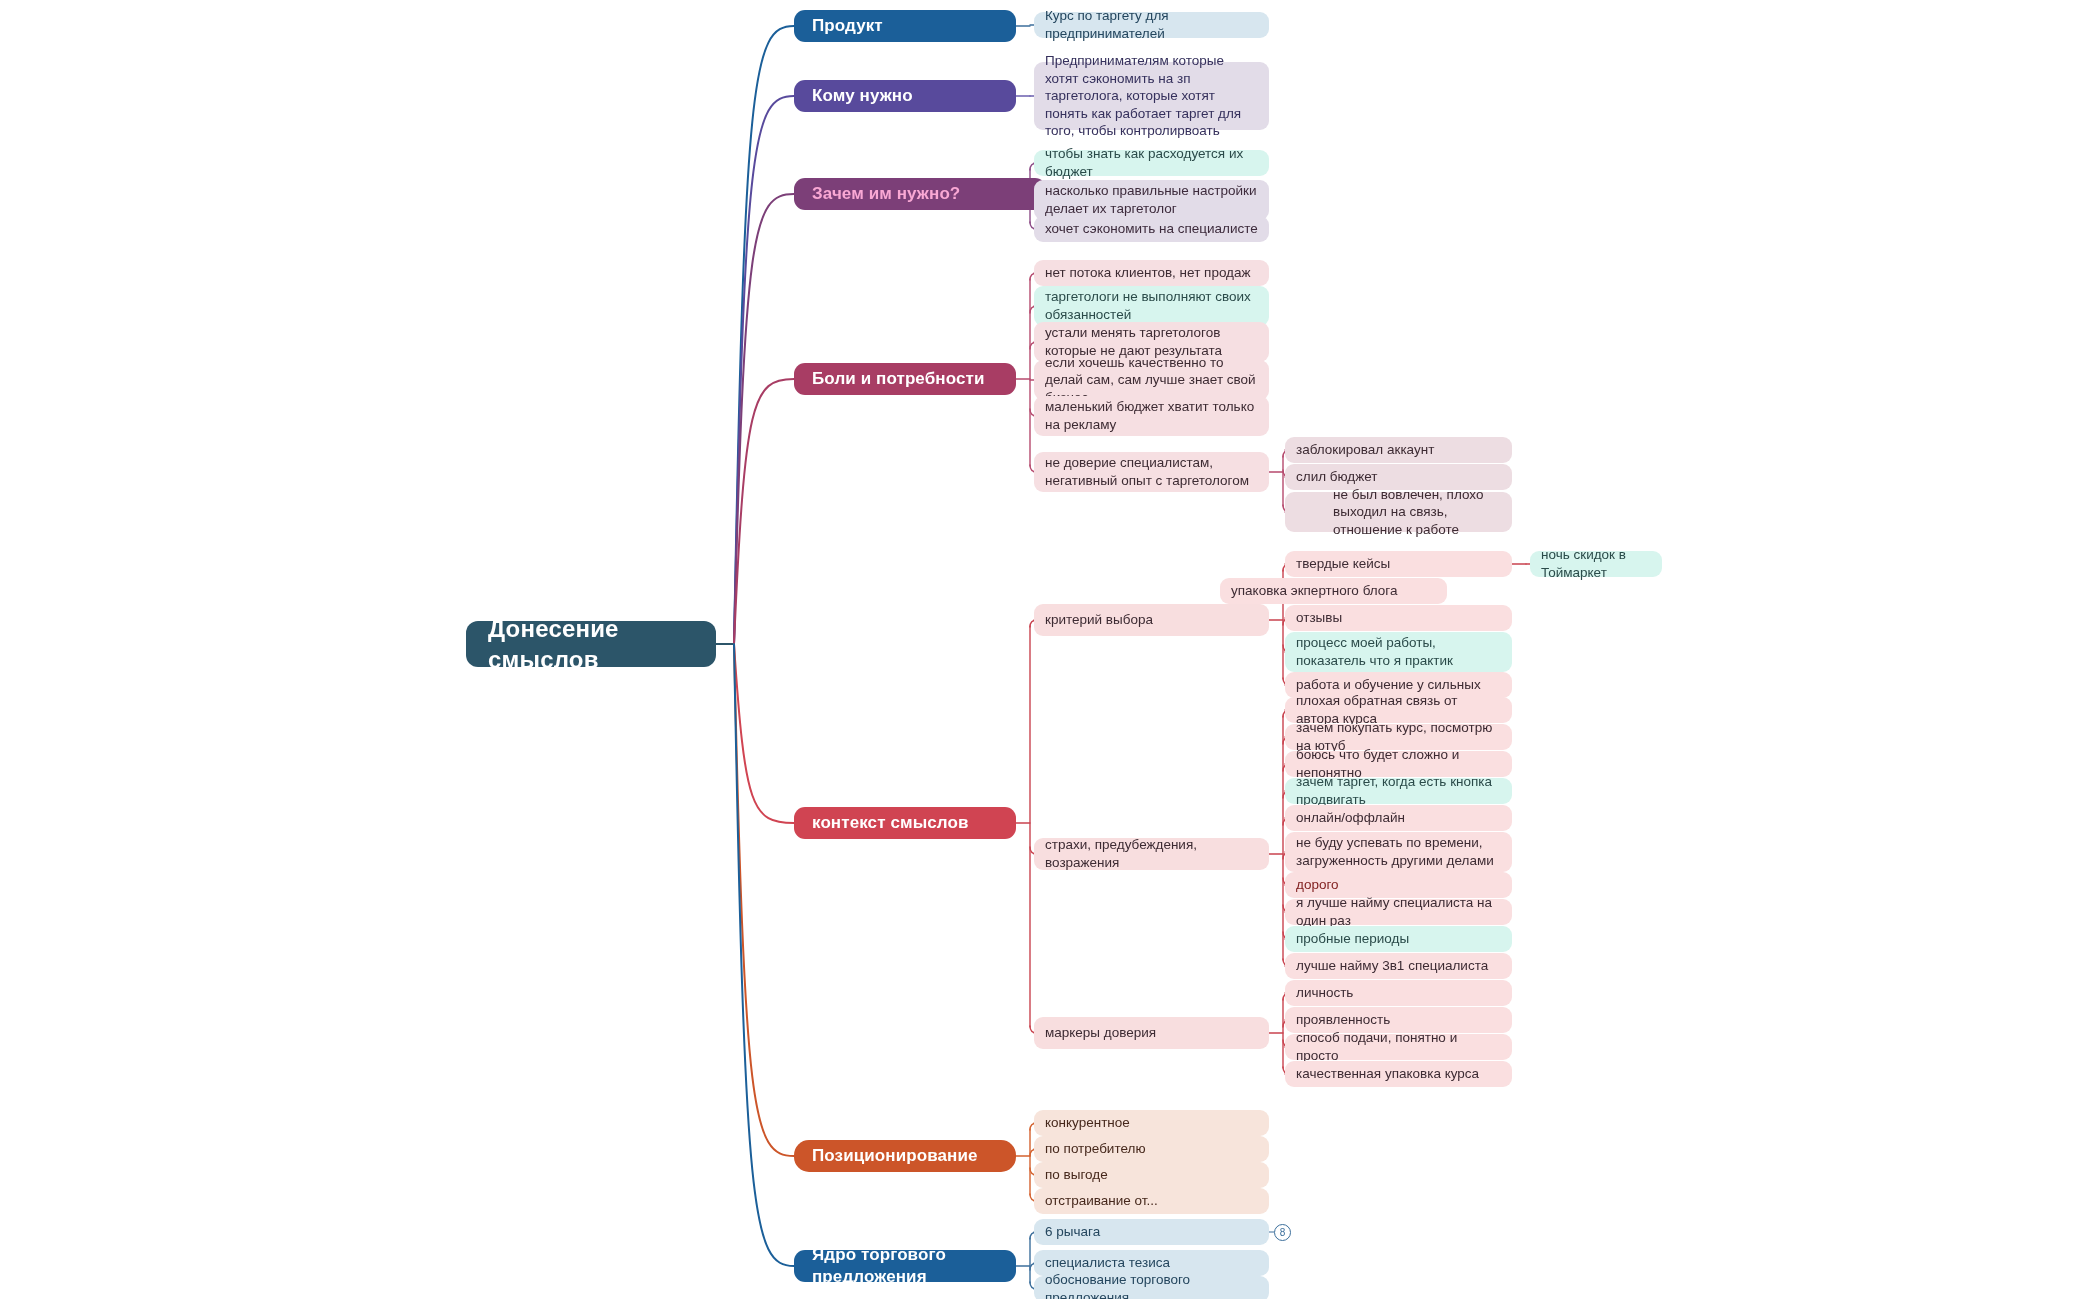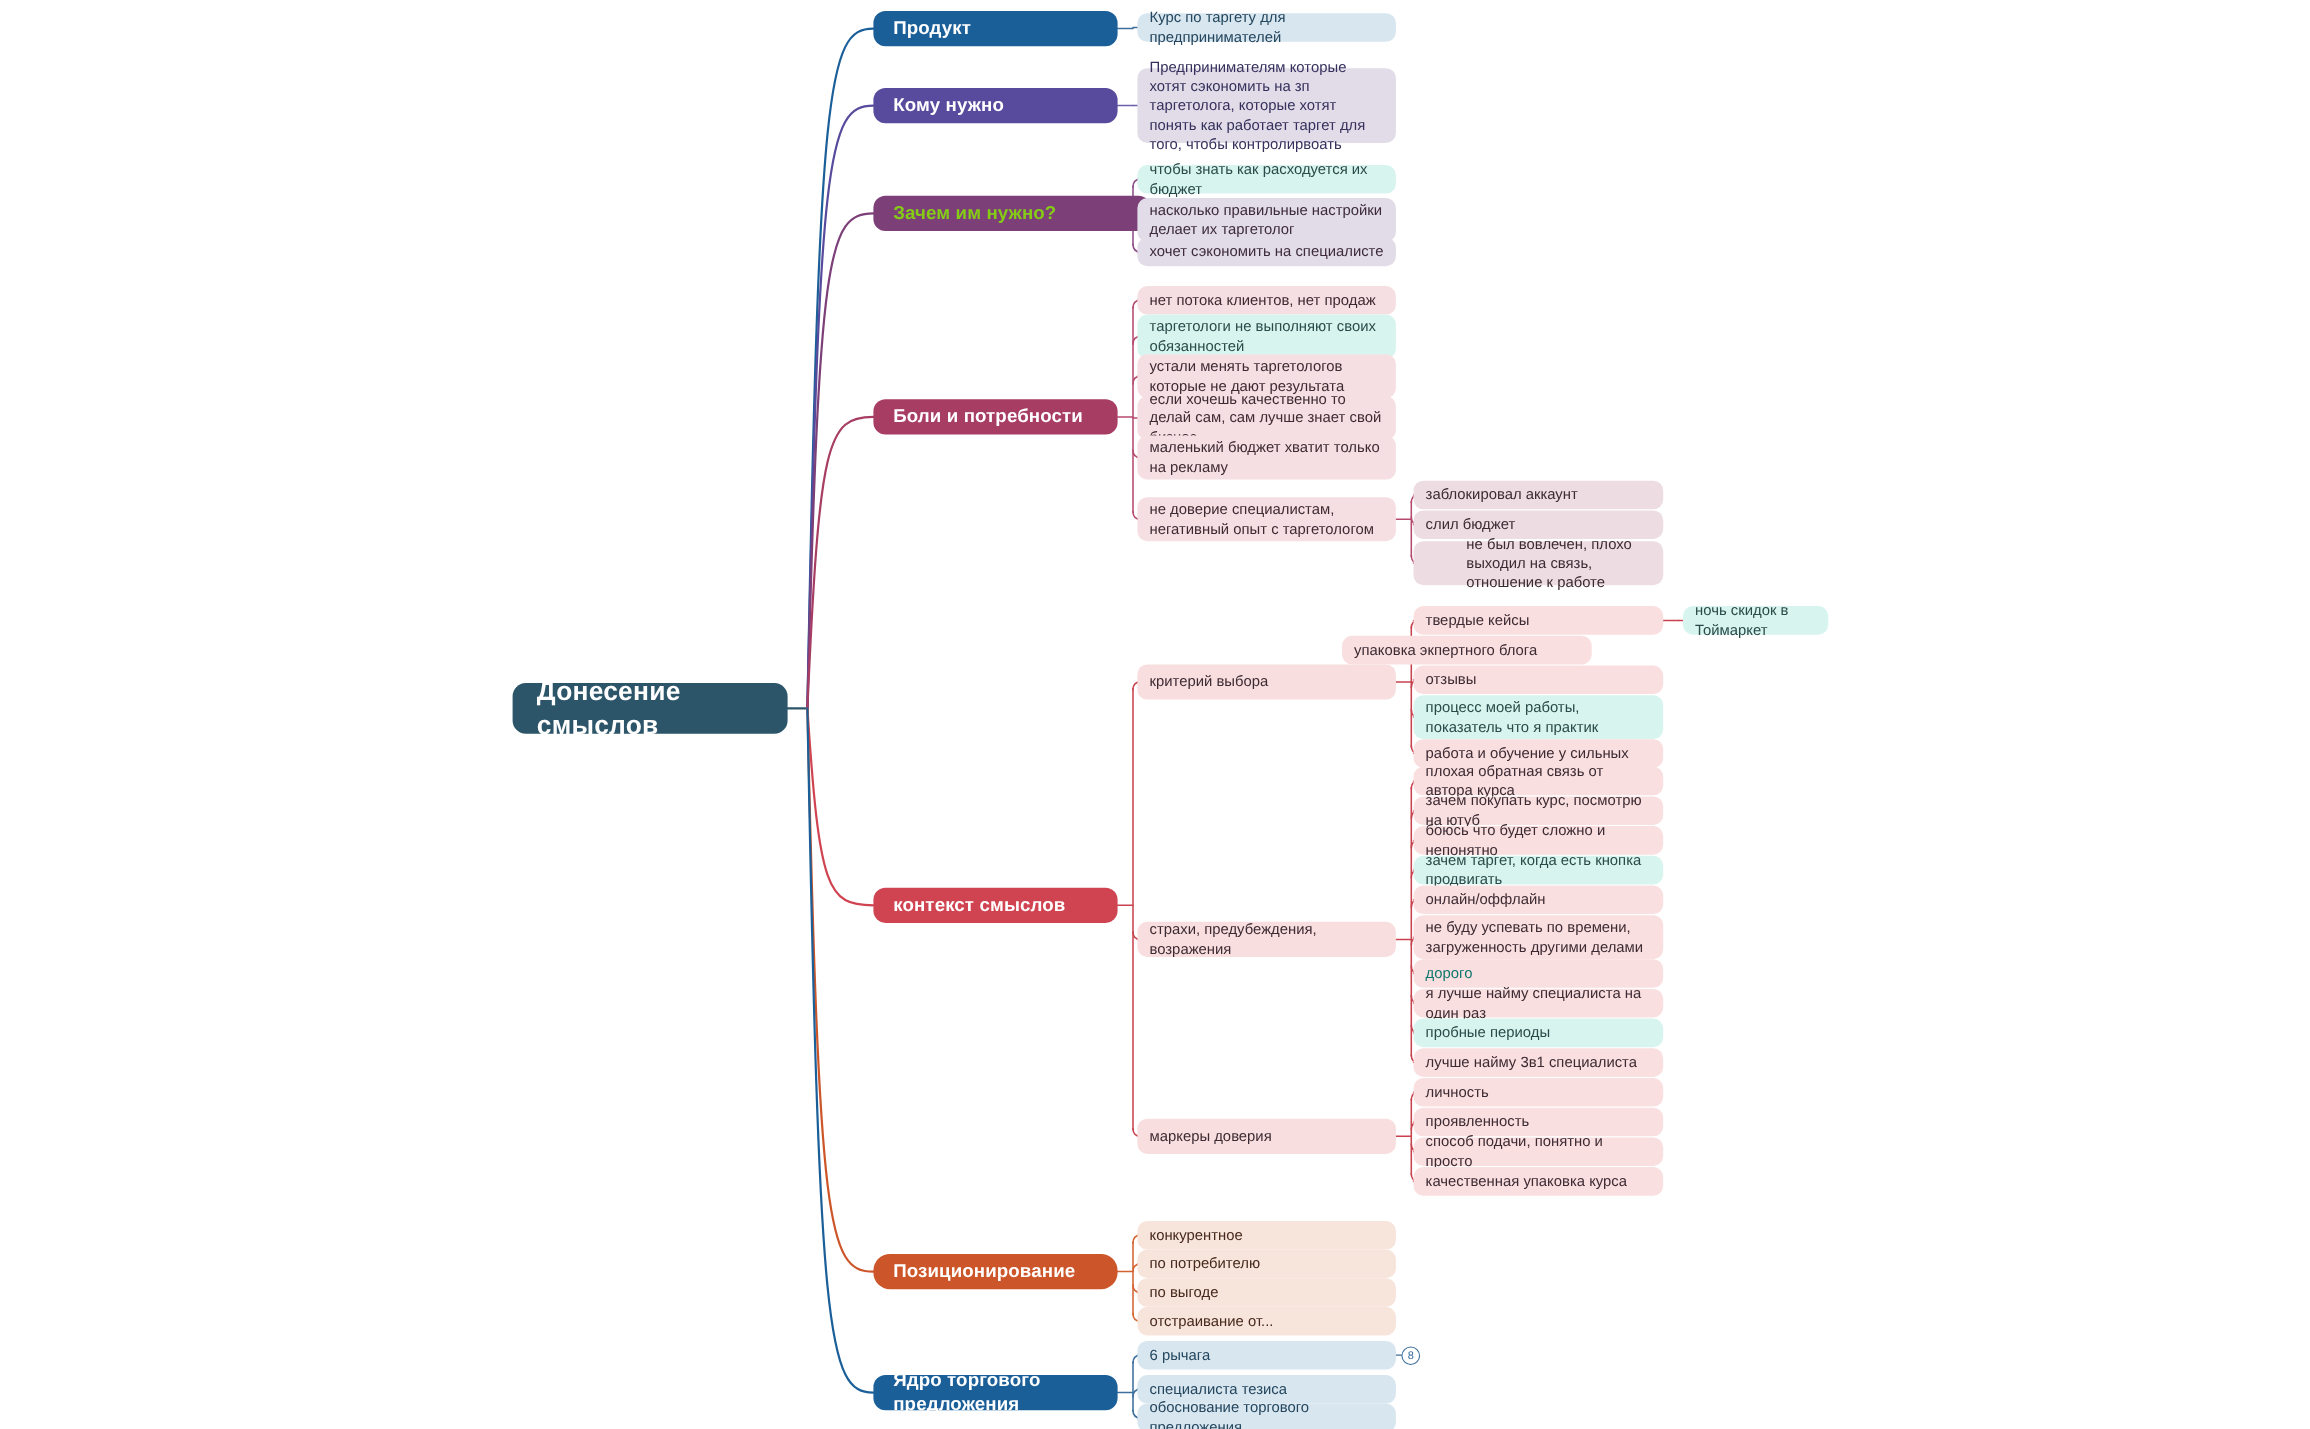--- a/index.html
+++ b/index.html
@@ -149,21 +149,21 @@
       <path d="M 1030 1239 Q 1030 1232 1037 1232 L 1034 1232" stroke="#3c6f9c" stroke-width="1.4" fill="none" stroke-linecap="round"></path>
       <path d="M 1030 1270 Q 1030 1263 1037 1263 L 1034 1263" stroke="#3c6f9c" stroke-width="1.4" fill="none" stroke-linecap="round"></path>
       <path d="M 1030 1282 Q 1030 1289 1037 1289 L 1034 1289" stroke="#3c6f9c" stroke-width="1.4" fill="none" stroke-linecap="round"></path>
       <path d="M 1269 1232 L 1274 1232" stroke="#3c6f9c" stroke-width="1.2" fill="none" stroke-linecap="round"></path>
     </svg>
 <div class="node root" style="left: 466px; top: 621px; width: 250px; height: 46px; background: rgb(44, 85, 105); color: rgb(255, 255, 255);"><span>Донесение смыслов</span></div>
     <div class="node topic" style="left: 794px; top: 10px; width: 222px; min-height: 32px; background: rgb(27, 95, 153); color: rgb(255, 255, 255); height: 32px;"><span class="leaf-text">Продукт</span></div>
     <div class="node leaf" style="left: 1034px; top: 12px; width: 235px; min-height: 26px; background: rgb(215, 230, 239); color: rgb(36, 70, 94); height: 26px;"><span class="leaf-text">Курс по таргету для предпринимателей</span></div>
     <div class="node topic" style="left: 794px; top: 80px; width: 222px; min-height: 32px; background: rgb(88, 74, 156); color: rgb(255, 255, 255); height: 32px;"><span class="leaf-text">Кому нужно</span></div>
     <div class="node leaf" style="left: 1034px; top: 62px; width: 235px; min-height: 68px; background: rgb(226, 220, 232); color: rgb(53, 48, 92); height: 68px;"><span class="leaf-text">Предпринимателям которые хотят сэкономить на зп таргетолога, которые хотят понять как работает таргет для того, чтобы контролирвоать</span></div>
-    <div class="node topic" style="left: 794px; top: 178px; width: 252px; min-height: 32px; background: rgb(124, 63, 120); color: #84cc16; height: 32px;"><span class="leaf-text">Зачем им нужно?</span></div>
+    <div class="node topic" style="left: 794px; top: 178px; width: 252px; min-height: 32px; background: rgb(124, 63, 120); color: #f9a8d4; height: 32px;"><span class="leaf-text">Зачем им нужно?</span></div>
     <div class="node leaf" style="left: 1034px; top: 150px; width: 235px; min-height: 26px; background: rgb(215, 245, 238); color: rgb(43, 75, 74); height: 26px;"><span class="leaf-text">чтобы знать как расходуется их бюджет</span></div>
     <div class="node leaf" style="left: 1034px; top: 180px; width: 235px; min-height: 40px; background: rgb(226, 220, 232); color: rgb(61, 43, 60); height: 40px;"><span class="leaf-text">насколько правильные настройки делает их таргетолог</span></div>
     <div class="node leaf" style="left: 1034px; top: 216px; width: 235px; min-height: 26px; background: rgb(226, 220, 232); color: rgb(61, 43, 60); height: 26px;"><span class="leaf-text">хочет сэкономить на специалисте</span></div>
     <div class="node topic" style="left: 794px; top: 363px; width: 222px; min-height: 32px; background: rgb(168, 61, 100); color: rgb(255, 255, 255); height: 32px;"><span class="leaf-text">Боли и потребности</span></div>
     <div class="node leaf" style="left: 1034px; top: 260px; width: 235px; min-height: 26px; background: rgb(246, 223, 226); color: rgb(61, 43, 51); height: 26px;"><span class="leaf-text">нет потока клиентов, нет продаж</span></div>
     <div class="node leaf" style="left: 1034px; top: 286px; width: 235px; min-height: 40px; background: rgb(215, 245, 238); color: rgb(43, 75, 74); height: 40px;"><span class="leaf-text">таргетологи не выполняют своих обязанностей</span></div>
     <div class="node leaf" style="left: 1034px; top: 322px; width: 235px; min-height: 40px; background: rgb(246, 223, 226); color: rgb(61, 43, 51); height: 40px;"><span class="leaf-text">устали менять таргетологов которые не дают результата</span></div>
     <div class="node leaf" style="left: 1034px; top: 360px; width: 235px; min-height: 40px; background: rgb(246, 223, 226); color: rgb(61, 43, 51); height: 40px;"><span class="leaf-text">если хочешь качественно то делай сам, сам лучше знает свой бизнес</span></div>
     <div class="node leaf" style="left: 1034px; top: 396px; width: 235px; min-height: 40px; background: rgb(246, 223, 226); color: rgb(61, 43, 51); height: 40px;"><span class="leaf-text">маленький бюджет хватит только на рекламу</span></div>
     <div class="node leaf" style="left: 1034px; top: 452px; width: 235px; min-height: 40px; background: rgb(246, 223, 226); color: rgb(61, 43, 51); height: 40px;"><span class="leaf-text">не доверие специалистам, негативный опыт с таргетологом</span></div>
@@ -178,21 +178,21 @@
     <div class="node leaf" style="left: 1285px; top: 605px; width: 227px; min-height: 26px; background: rgb(250, 223, 224); color: rgb(61, 43, 51); height: 26px;"><span class="leaf-text">отзывы</span></div>
     <div class="node leaf" style="left: 1285px; top: 632px; width: 227px; min-height: 40px; background: rgb(215, 245, 238); color: rgb(43, 75, 74); height: 40px;"><span class="leaf-text">процесс моей работы, показатель что я практик</span></div>
     <div class="node leaf" style="left: 1285px; top: 672px; width: 227px; min-height: 26px; background: rgb(250, 223, 224); color: rgb(61, 43, 51); height: 26px;"><span class="leaf-text">работа и обучение у сильных</span></div>
     <div class="node leaf" style="left: 1034px; top: 838px; width: 235px; min-height: 32px; background: rgb(248, 222, 223); color: rgb(61, 43, 51); height: 32px;"><span class="leaf-text">страхи, предубеждения, возражения</span></div>
     <div class="node leaf" style="left: 1285px; top: 697px; width: 227px; min-height: 26px; background: rgb(250, 223, 224); color: rgb(61, 43, 51); height: 26px;"><span class="leaf-text">плохая обратная связь от автора курса</span></div>
     <div class="node leaf" style="left: 1285px; top: 724px; width: 227px; min-height: 26px; background: rgb(250, 223, 224); color: rgb(61, 43, 51); height: 26px;"><span class="leaf-text">зачем покупать курс, посмотрю на ютуб</span></div>
     <div class="node leaf" style="left: 1285px; top: 751px; width: 227px; min-height: 26px; background: rgb(250, 223, 224); color: rgb(61, 43, 51); height: 26px;"><span class="leaf-text">боюсь что будет сложно и непонятно</span></div>
     <div class="node leaf" style="left: 1285px; top: 778px; width: 227px; min-height: 26px; background: rgb(215, 245, 238); color: rgb(43, 75, 74); height: 26px;"><span class="leaf-text">зачем таргет, когда есть кнопка продвигать</span></div>
     <div class="node leaf" style="left: 1285px; top: 805px; width: 227px; min-height: 26px; background: rgb(250, 223, 224); color: rgb(61, 43, 51); height: 26px;"><span class="leaf-text">онлайн/оффлайн</span></div>
     <div class="node leaf" style="left: 1285px; top: 832px; width: 227px; min-height: 40px; background: rgb(250, 223, 224); color: rgb(61, 43, 51); height: 40px;"><span class="leaf-text">не буду успевать по времени, загруженность другими делами</span></div>
-    <div class="node leaf" style="left: 1285px; top: 872px; width: 227px; min-height: 26px; background: rgb(250, 223, 224); color: #0f766e; height: 26px;"><span class="leaf-text">дорого</span></div>
+    <div class="node leaf" style="left: 1285px; top: 872px; width: 227px; min-height: 26px; background: rgb(250, 223, 224); color: #7f1d1d; height: 26px;"><span class="leaf-text">дорого</span></div>
     <div class="node leaf" style="left: 1285px; top: 899px; width: 227px; min-height: 26px; background: rgb(250, 223, 224); color: rgb(61, 43, 51); height: 26px;"><span class="leaf-text">я лучше найму специалиста на один раз</span></div>
     <div class="node leaf" style="left: 1285px; top: 926px; width: 227px; min-height: 26px; background: rgb(215, 245, 238); color: rgb(43, 75, 74); height: 26px;"><span class="leaf-text">пробные периоды</span></div>
     <div class="node leaf" style="left: 1285px; top: 953px; width: 227px; min-height: 26px; background: rgb(250, 223, 224); color: rgb(61, 43, 51); height: 26px;"><span class="leaf-text">лучше найму 3в1 специалиста</span></div>
     <div class="node leaf" style="left: 1034px; top: 1017px; width: 235px; min-height: 32px; background: rgb(248, 222, 223); color: rgb(61, 43, 51); height: 32px;"><span class="leaf-text">маркеры доверия</span></div>
     <div class="node leaf" style="left: 1285px; top: 980px; width: 227px; min-height: 26px; background: rgb(250, 223, 224); color: rgb(61, 43, 51); height: 26px;"><span class="leaf-text">личность</span></div>
     <div class="node leaf" style="left: 1285px; top: 1007px; width: 227px; min-height: 26px; background: rgb(250, 223, 224); color: rgb(61, 43, 51); height: 26px;"><span class="leaf-text">проявленность</span></div>
     <div class="node leaf" style="left: 1285px; top: 1034px; width: 227px; min-height: 26px; background: rgb(250, 223, 224); color: rgb(61, 43, 51); height: 26px;"><span class="leaf-text">способ подачи, понятно и просто</span></div>
     <div class="node leaf" style="left: 1285px; top: 1061px; width: 227px; min-height: 26px; background: rgb(250, 223, 224); color: rgb(61, 43, 51); height: 26px;"><span class="leaf-text">качественная упаковка курса</span></div>
     <div class="node topic" style="left: 794px; top: 1140px; width: 222px; min-height: 32px; background: rgb(204, 85, 41); color: rgb(255, 255, 255); height: 32px; border-radius: 15px;"><span class="leaf-text">Позиционирование</span></div>
     <div class="node leaf" style="left: 1034px; top: 1110px; width: 235px; min-height: 26px; background: rgb(247, 228, 219); color: rgb(70, 40, 28); height: 26px;"><span class="leaf-text">конкурентное</span></div>

